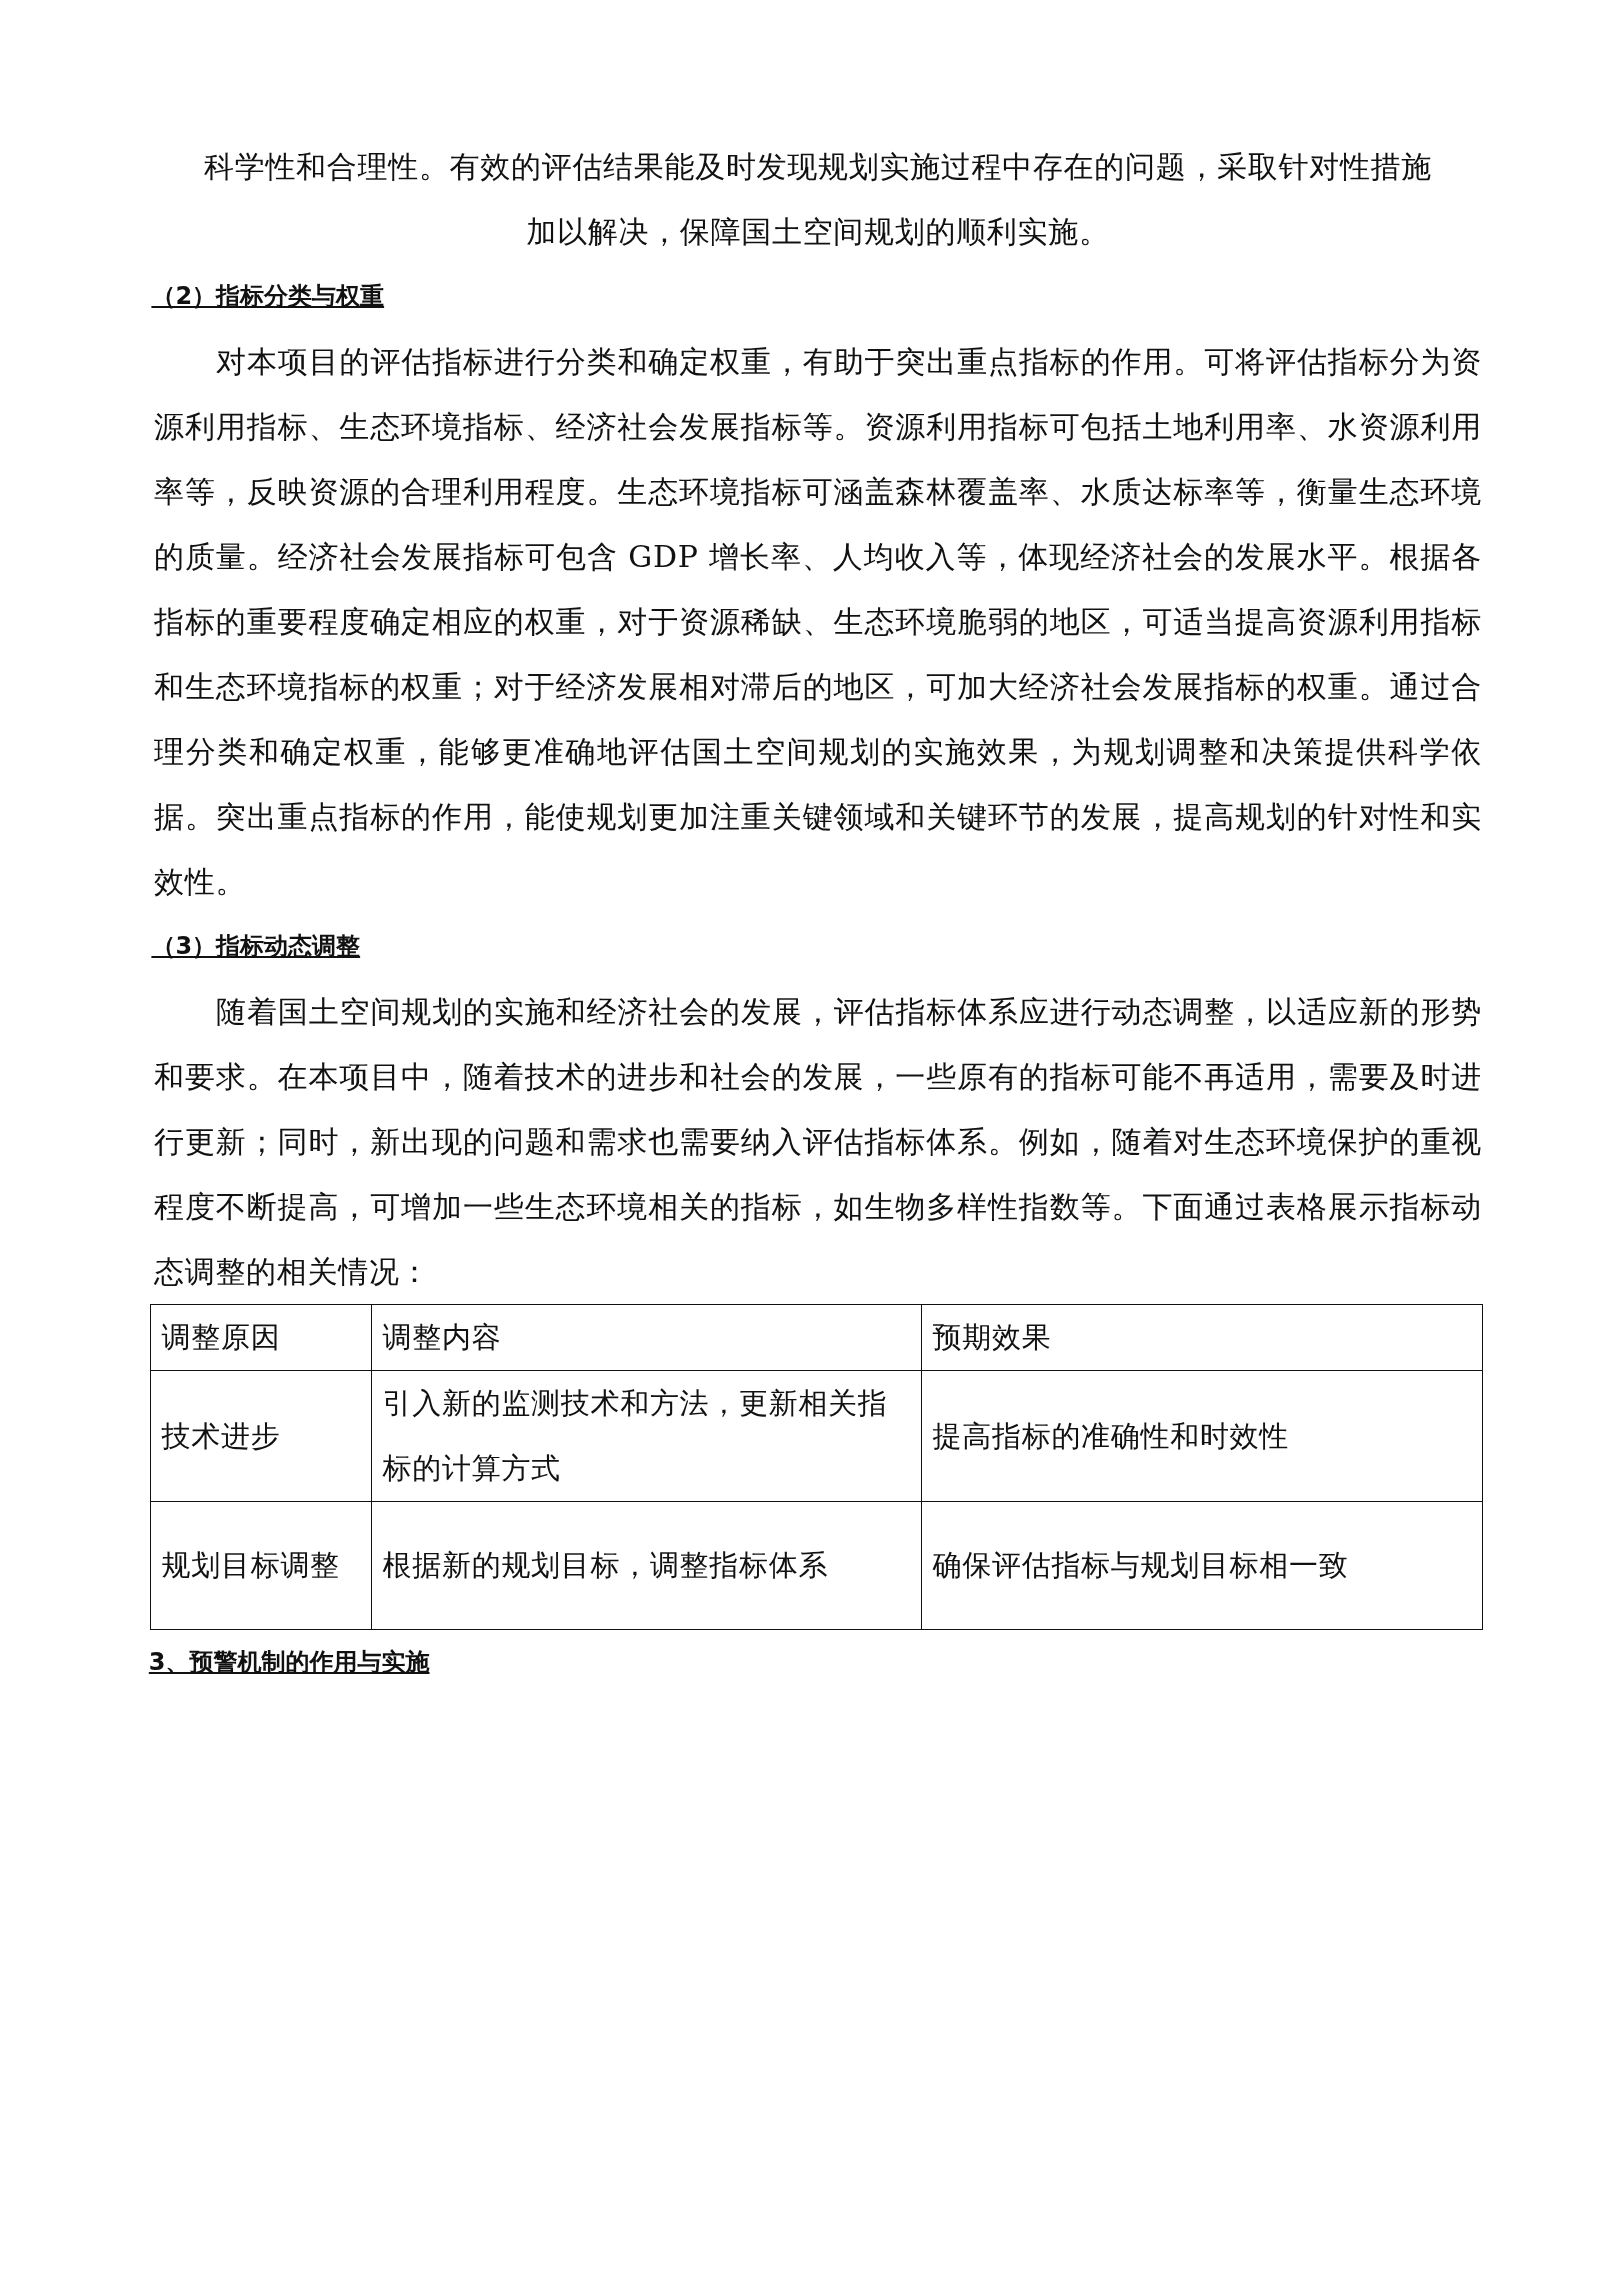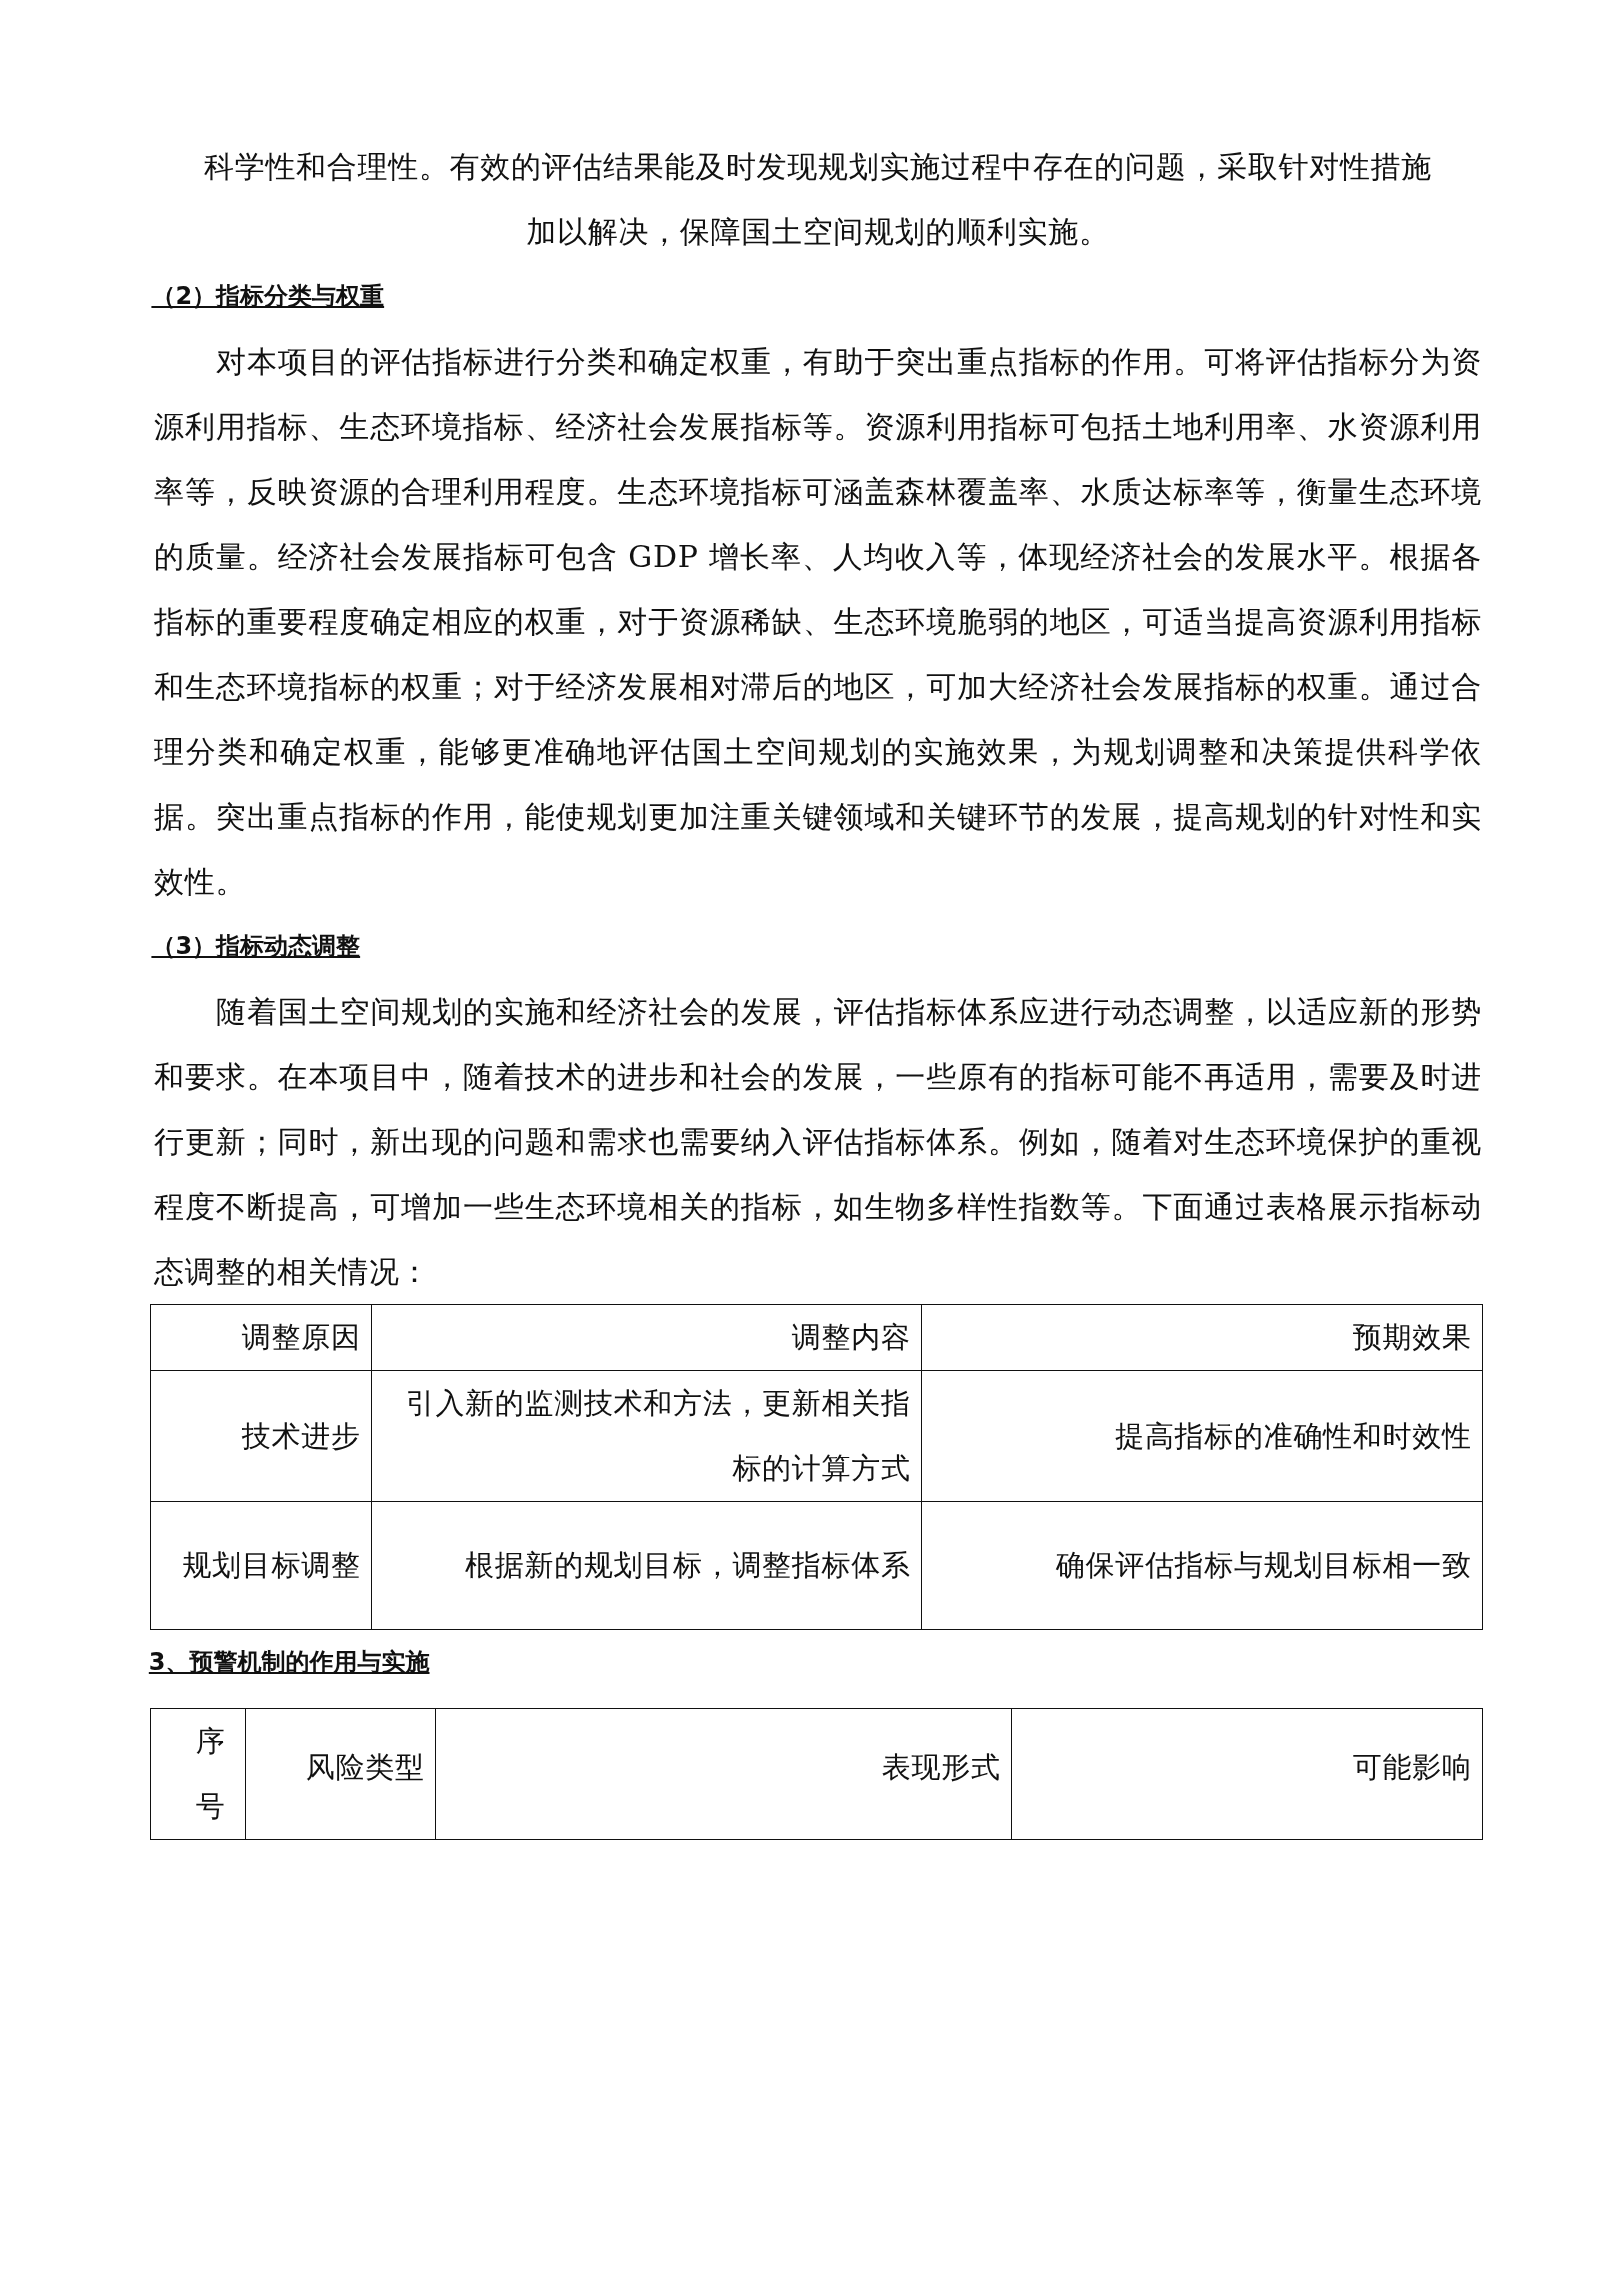--- a/index.html
+++ b/index.html
@@ -5,21 +5,21 @@
   html, body { margin:0; padding:0; background:#ffffff; }
   body { width:1623px; height:2295px; position:relative; overflow:hidden;
          font-family:"DejaVu Serif","Liberation Serif",serif; color:#111; }
   .page { position:absolute; left:154px; top:134px; width:1328px; }
   .line { font-size:30px; line-height:65px; height:65px; white-space:nowrap; letter-spacing:0.7px;text-align:center; }
   .para { font-size:30px; line-height:65px; text-align:justify; text-justify:inter-character; letter-spacing:0.7px; }
   .indent { text-indent:62px; }
   .h { font-family:"DejaVu Sans","Liberation Sans",sans-serif; font-weight:bold; font-size:24px; line-height:65px; height:65px; white-space:nowrap;text-decoration:underline; }
   .h.sub { padding-left:0; margin-left:-2.6px; }
   table { border-collapse:collapse; width:1332px; margin-left:-3.9px; table-layout:fixed; }
-  td { border:1.3px solid #111; font-size:29px; line-height:65px; text-align:right; vertical-align:middle; padding:0 10.5px; letter-spacing:0.7px; }
+  td { border:1.3px solid #111; font-size:29px; line-height:65px; text-align:left; vertical-align:middle; padding:0 10.5px; letter-spacing:0.7px; }
   td.top { vertical-align:top; }
 </style>
 </head>
 <body>
 
 <div class="page">
 
   <div class="line">科学性和合理性。有效的评估结果能及时发现规划实施过程中存在的问题，采取针对性措施</div>
   <div class="line">加以解决，保障国土空间规划的顺利实施。</div>
 
@@ -49,31 +49,15 @@
     <tr style="height:128px;">
       <td>规划目标调整</td>
       <td>根据新的规划目标，调整指标体系</td>
       <td>确保评估指标与规划目标相一致</td>
     </tr>
   </tbody>
     </table>
 
   <div class="h" style="margin-left:-5.2px;">3、预警机制的作用与实施</div>
 
-  <table style="margin-top:13px;">
-    <colgroup>
-        <col style="width:95px">
-        <col style="width:190px">
-        <col style="width:576px">
-        <col style="width:471px">
-      </colgroup>
-    <tbody>
-        <tr style="height:131px;">
-      <td style="padding:0 19.6px;">序号</td>
-      <td class="top" style="padding-top:26px;">风险类型</td>
-      <td class="top" style="padding-top:26px;">表现形式</td>
-      <td class="top" style="padding-top:26px;">可能影响</td>
-    </tr>
-  </tbody>
-    </table>
 
 </div>
 
 
 </body></html>

